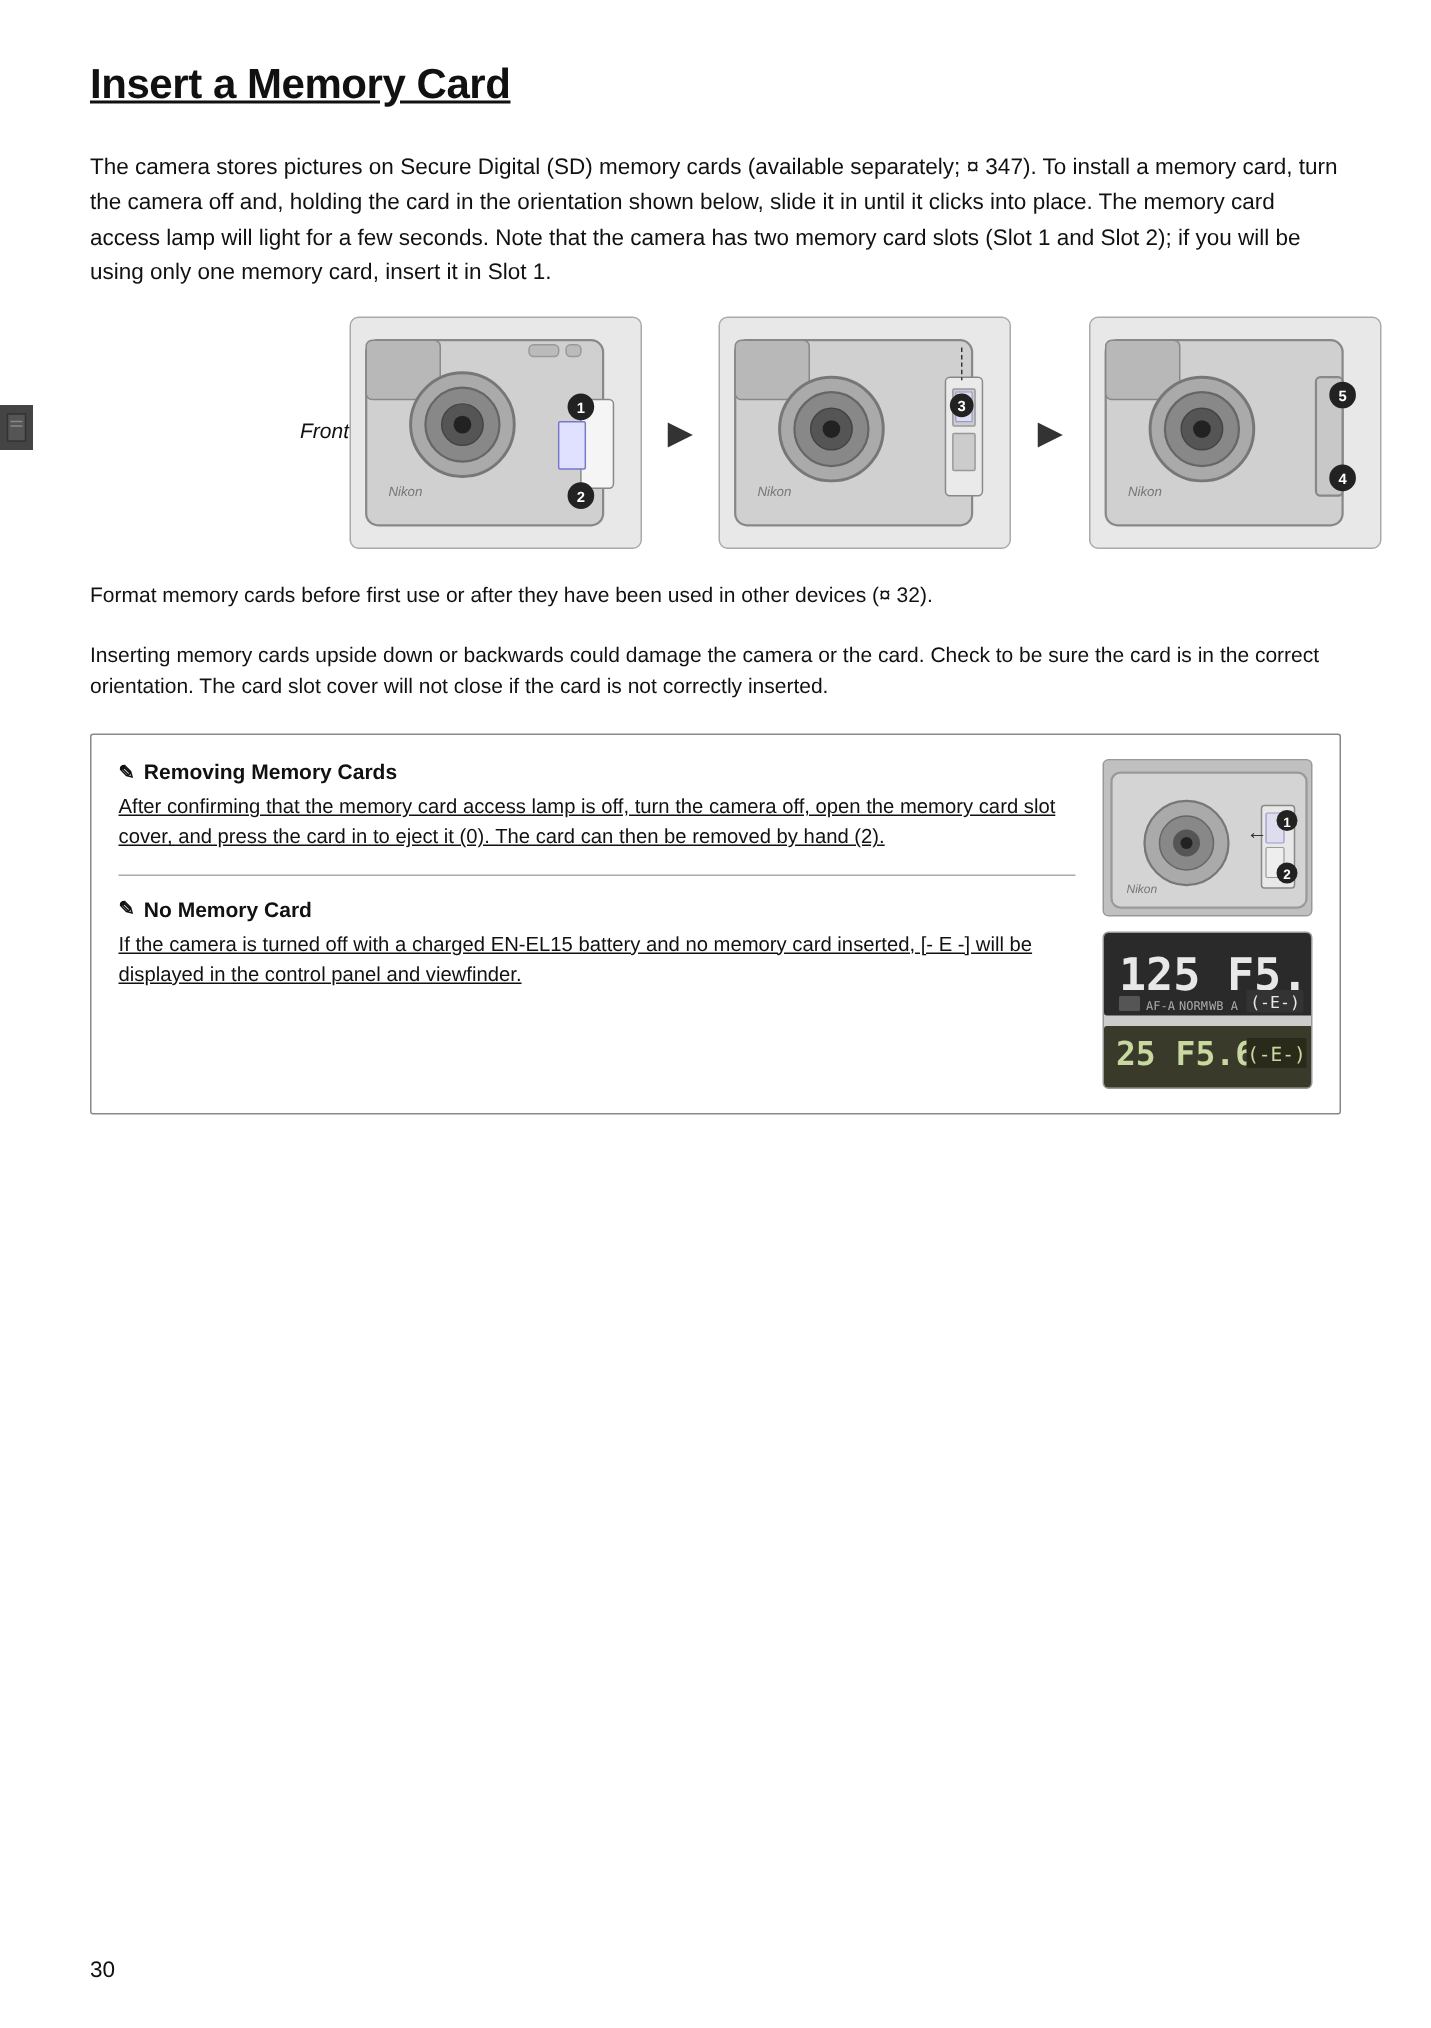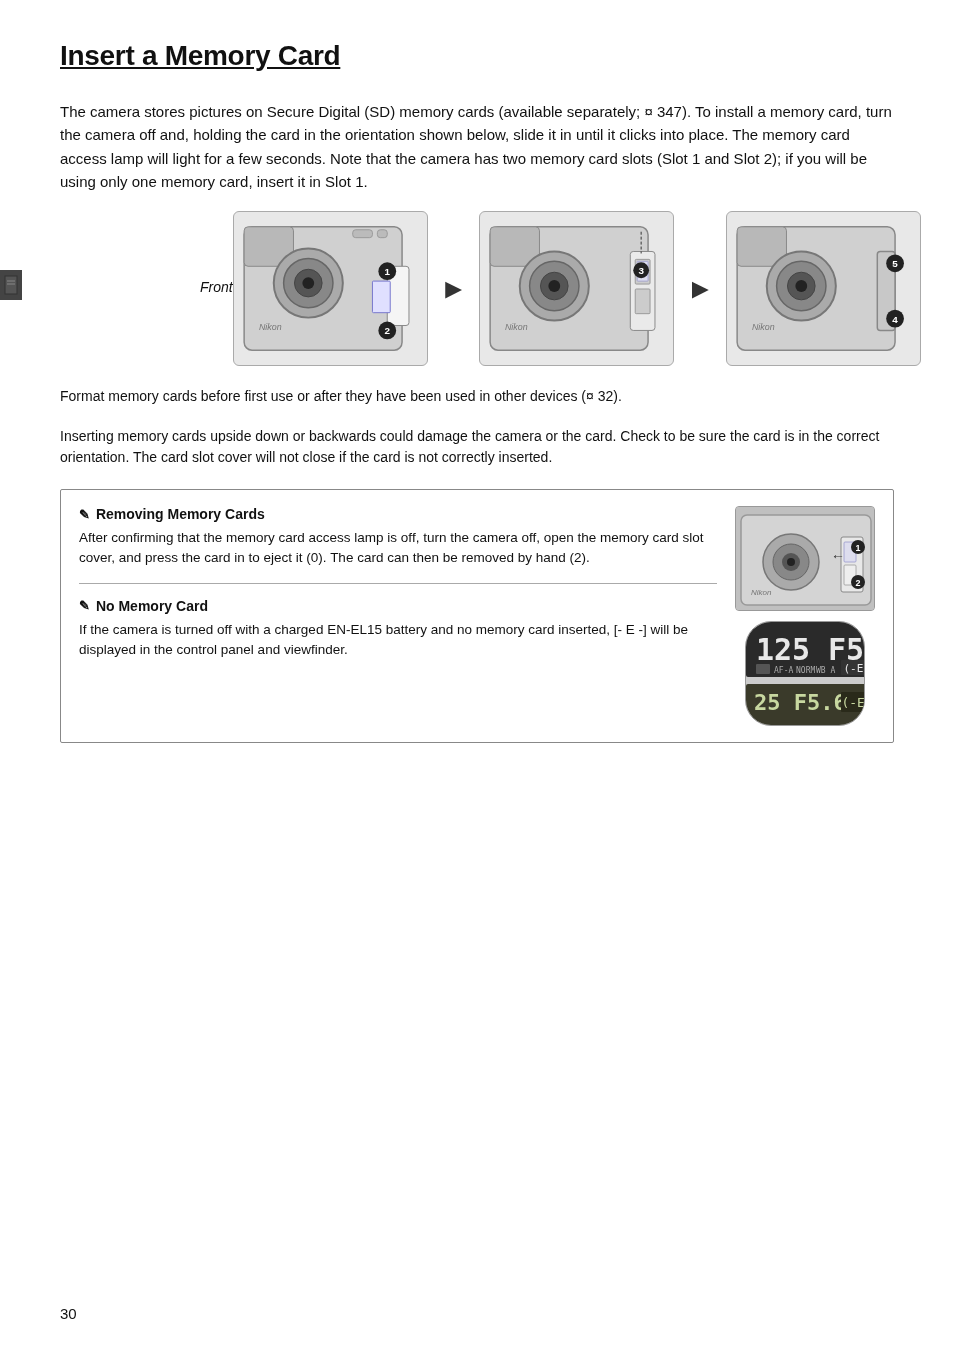--- a/index.html
+++ b/index.html
@@ -122,20 +122,21 @@
       font-size: 14px;
       margin-bottom: 6px;
       display: flex;
       align-items: center;
       gap: 6px;
     }
 
     .note-text {
       font-size: 13.5px;
       line-height: 1.5;
+      text-decoration: underline;
     }
 
     .note-img {
       width: 140px;
       min-height: 90px;
       background: #ccc;
       border: 1px solid #999;
       border-radius: 4px;
       flex-shrink: 0;
       position: relative;
@@ -300,21 +301,21 @@
         <circle cx="122" cy="40" r="7" fill="#222"></circle>
         <text x="122" y="44" text-anchor="middle" fill="white" font-size="9" font-weight="bold">1</text>
 
         <circle cx="122" cy="75" r="7" fill="#222"></circle>
         <text x="122" y="79" text-anchor="middle" fill="white" font-size="9" font-weight="bold">2</text>
 
         <text x="15" y="88" fill="#777" font-size="8" font-style="italic">Nikon</text>
       </svg>
     </div>
 
-    <div class="note-img" style="width:120px; height:105px;border-radius:26px;">
+    <div class="note-img" style="width:140px; height:105px;">
       <svg width="140" height="105" viewBox="0 0 140 105" xmlns="http://www.w3.org/2000/svg">
 
         <rect x="0" y="0" width="140" height="55" fill="#2a2a2a" rx="2"></rect>
 
         <text x="10" y="38" fill="#e8e8e8" font-family="monospace" font-size="30" font-weight="bold">125</text>
         <text x="82" y="38" fill="#e8e8e8" font-family="monospace" font-size="30" font-weight="bold">F5.6</text>
 
         <rect x="10" y="42" width="14" height="10" rx="1" fill="#555"></rect>
         <text x="28" y="51" fill="#aaa" font-family="monospace" font-size="8">AF-A</text>
         <text x="50" y="51" fill="#aaa" font-family="monospace" font-size="8">NORM</text>

